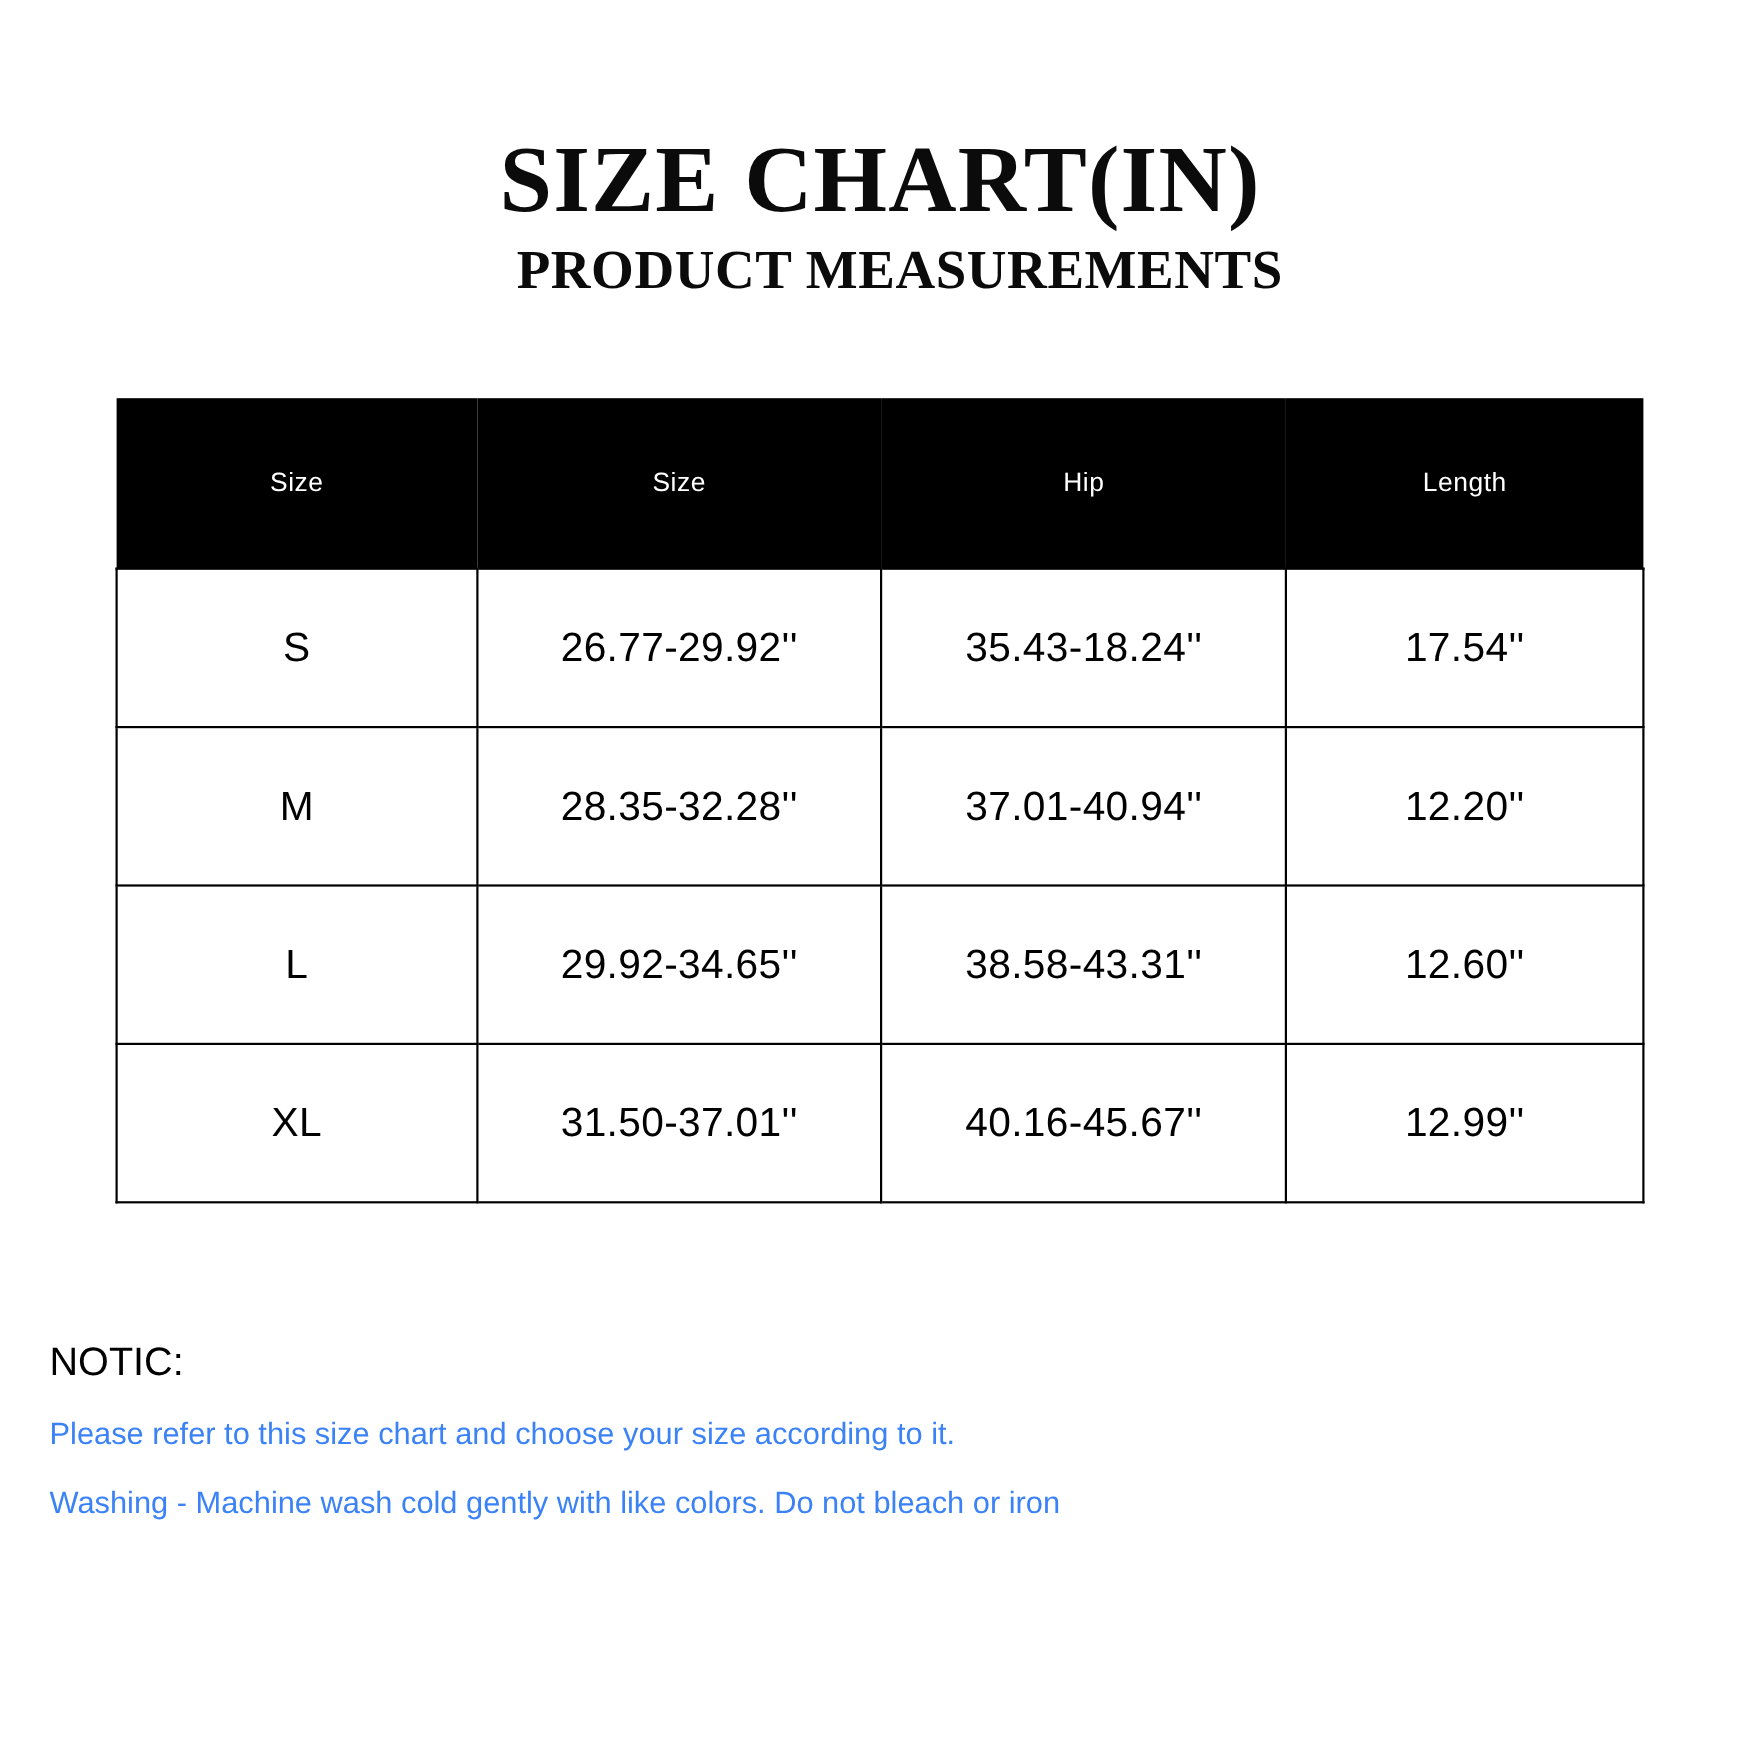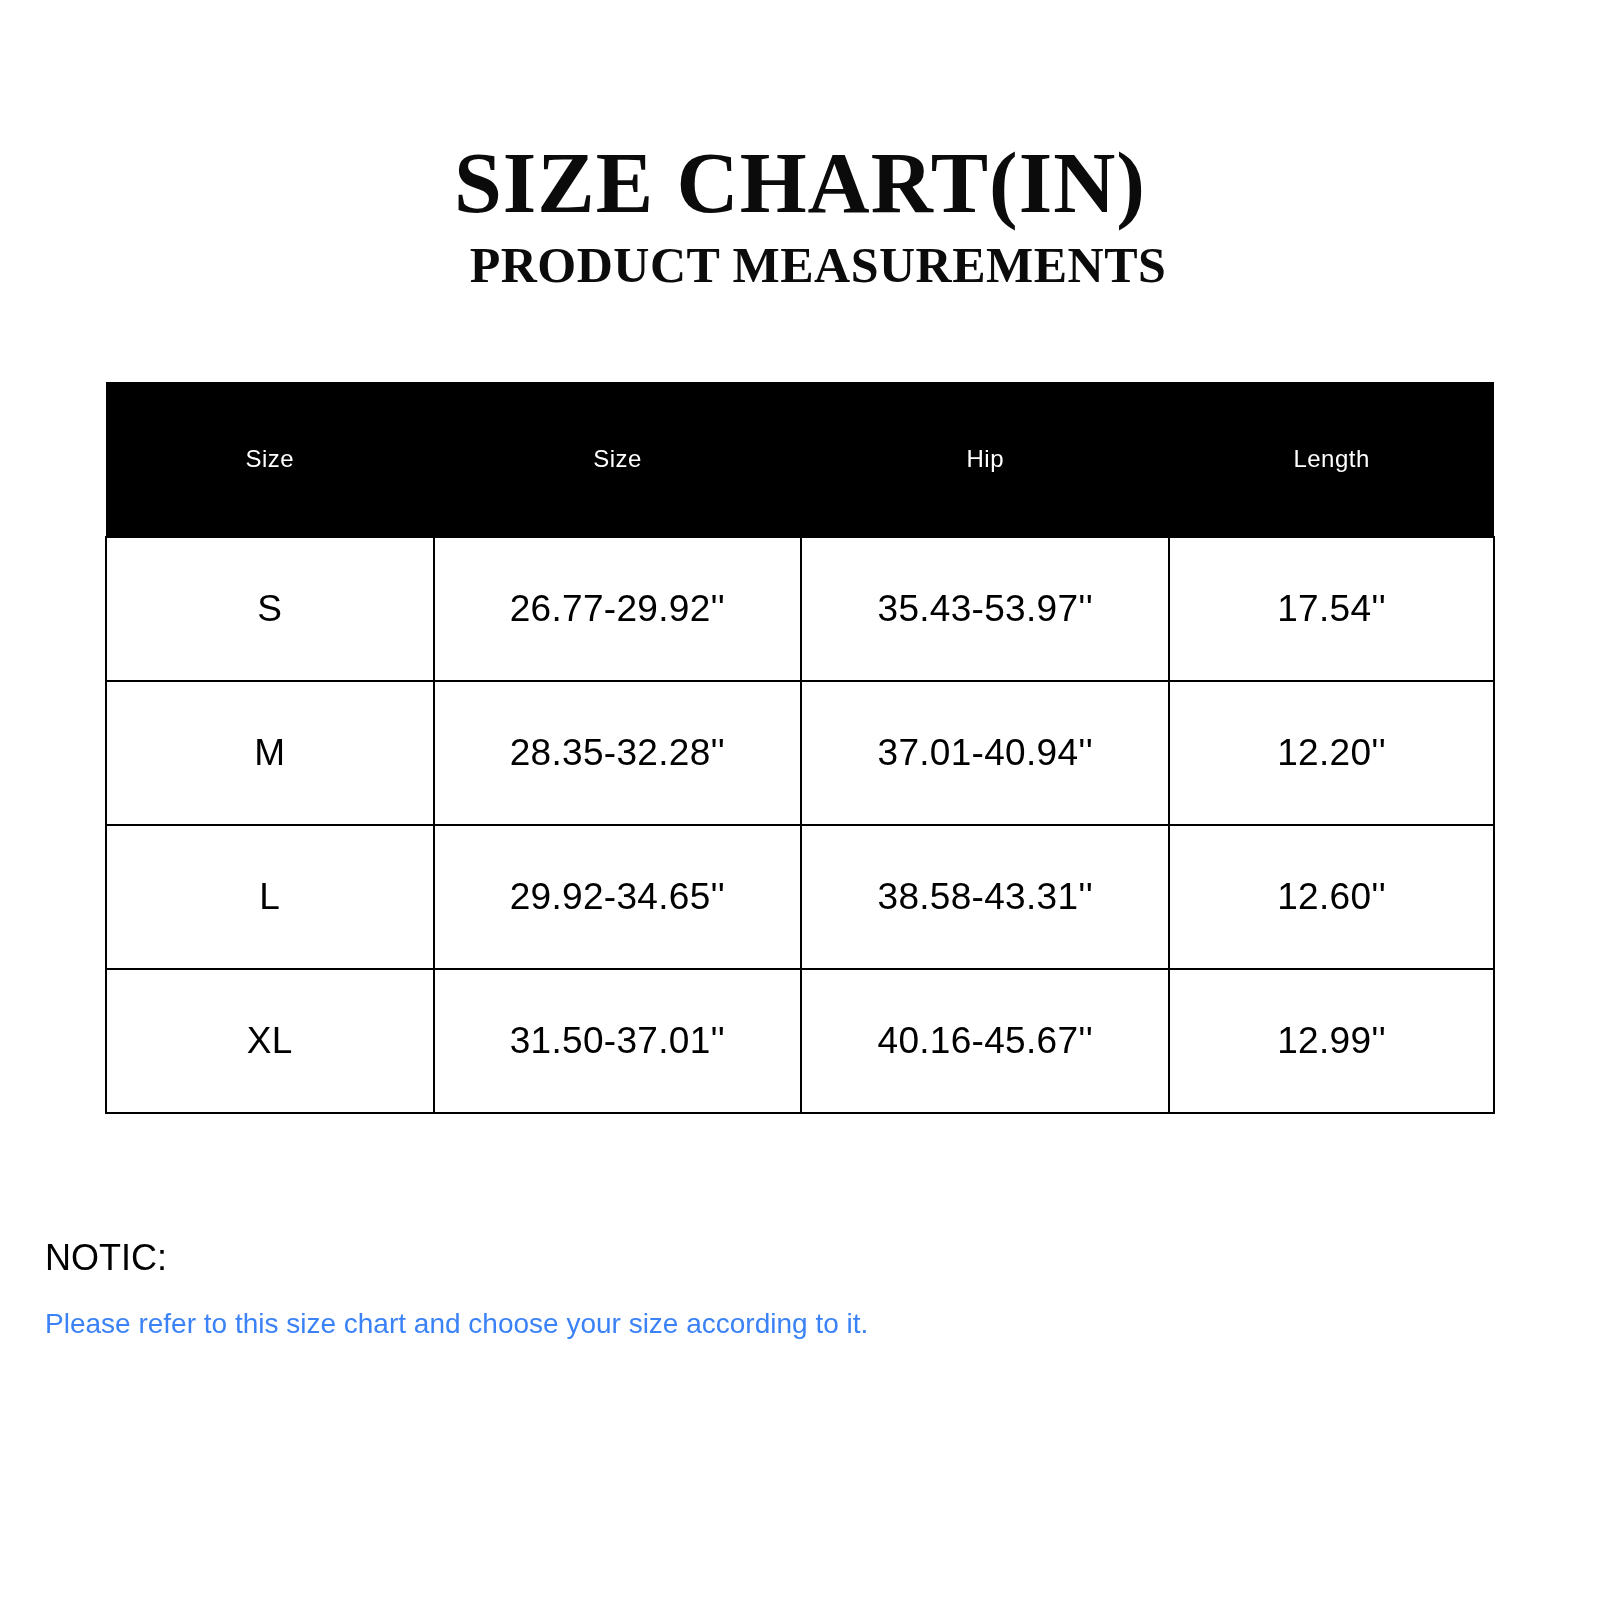--- a/index.html
+++ b/index.html
@@ -12,21 +12,20 @@
     height: 1600px;
     font-family: "Liberation Sans", sans-serif;
     color: #000000;
     position: relative;
     overflow: hidden;
   }
   .page {
     width: 1600px;
     height: 1380px;
     position: relative;
-    margin-top: 20px;
   }
 
   
   .title-block {
     text-align: center;
     padding-top: 120px;
   }
   .main-title {
     font-family: "Liberation Serif", serif;
     font-weight: bold;
@@ -131,21 +130,21 @@
           <th>Size</th>
           <th>Size</th>
           <th>Hip</th>
           <th>Length</th>
         </tr>
       </thead>
       <tbody>
         <tr>
           <td class="size-cell">S</td>
           <td>26.77-29.92''</td>
-          <td>35.43-53.97''</td>
+          <td>35.43-18.24''</td>
           <td>17.54''</td>
         </tr>
         <tr>
           <td class="size-cell">M</td>
           <td>28.35-32.28''</td>
           <td>37.01-40.94''</td>
           <td>12.20''</td>
         </tr>
         <tr>
           <td class="size-cell">L</td>
@@ -159,15 +158,16 @@
           <td>40.16-45.67''</td>
           <td>12.99''</td>
         </tr>
       </tbody>
     </table>
   </div>
 
   <div class="notice">
     <p class="notice-title">NOTIC:</p>
     <p class="notice-line">Please refer to this size chart and choose your size according to it.</p>
+    <p class="notice-line">Washing - Machine wash cold gently with like colors. Do not bleach or iron</p>
   </div>
 
 </div>
 
 </body></html>

